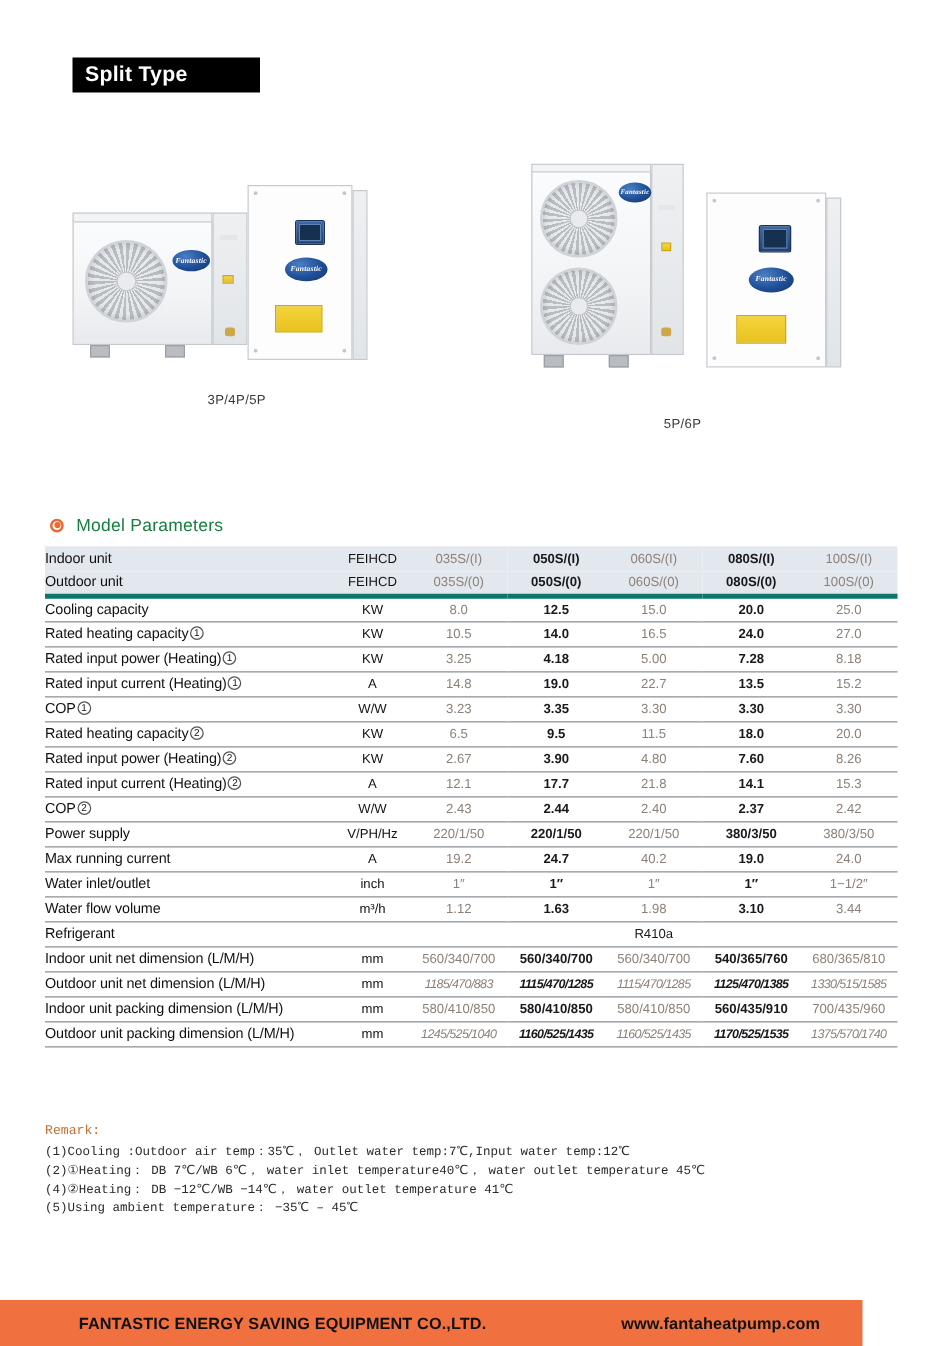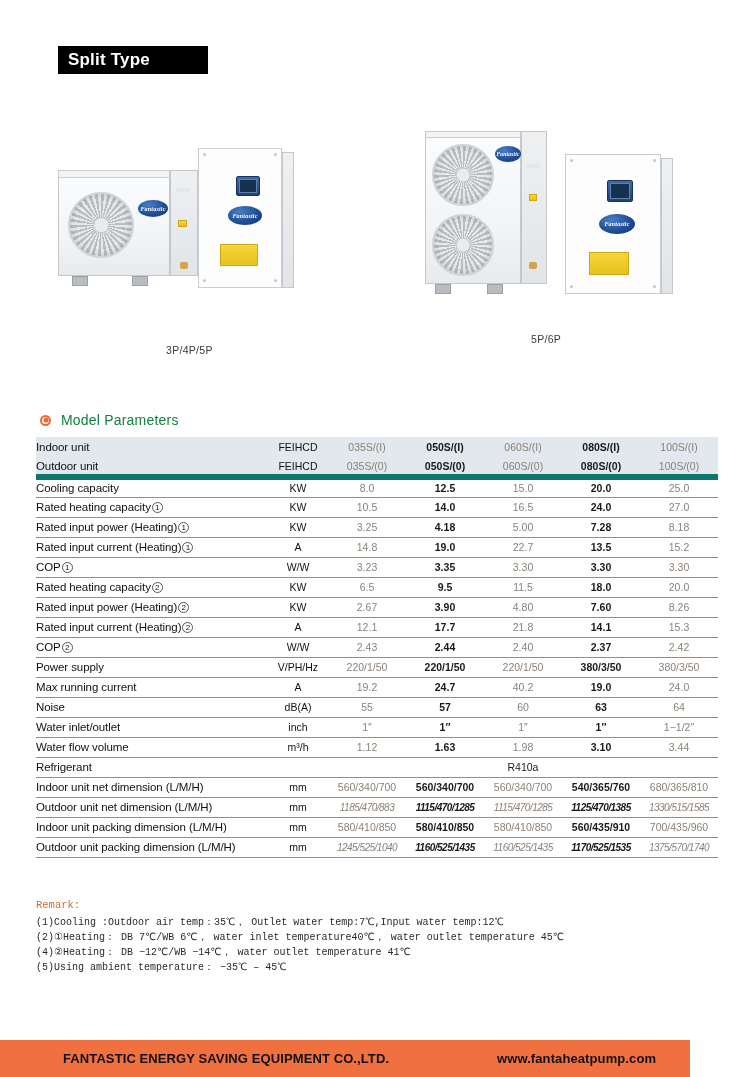--- a/index.html
+++ b/index.html
@@ -34,21 +34,21 @@
   .photo-group { position: absolute; }
   .pg-left  { left: 58px;  top: 20px; }
   .pg-right { left: 425px; top: 8px; }
 
   .caption {
     position: absolute;
     font-size: 10.5px;
     color: #3a3a3a;
     letter-spacing: .3px;
   }
-  .cap-left  { left: 166px; top: 344px; }
+  .cap-left  { left: 166px; top: 314px; }
   .cap-right { left: 531px; top: 333px; }
 
   
   .unit { position: absolute; background: #fdfdfd; border: 1px solid #c9ccd0; }
   .unit-top { position: absolute; background: #f2f4f6; border: 1px solid #c9ccd0; }
 
   .odu-face {
     position: absolute;
     background: linear-gradient(180deg,#fbfcfd 0%, #f2f4f6 60%, #e8eaed 100%);
     border: 1px solid #c4c8cc;
@@ -161,21 +161,21 @@
     font-size: 11px;
   }
   table.spec td {
     padding: 0;
     height: 20px;
     vertical-align: middle;
     border-bottom: 1px solid #8c8f93;
     white-space: nowrap;
   }
   tr.headrow td { border-bottom: none; background: #e3e8ee; }
-  tr.headrow.last td { border-bottom: 6px solid #0f766e; }
+  tr.headrow.last td { border-bottom: 4px solid #0f766e; }
 
   td.label {
     text-align: left;
     padding-left: 24px;
     font-size: 11.5px;
     color: #111;
     letter-spacing: -.1px;
   }
   td.unit-col {
     text-align: center;
@@ -428,29 +428,20 @@
         <tr>
           <td class="label">Max running current</td>
           <td class="unit-col">A</td>
           <td class="v mute">19.2</td>
           <td class="v dark">24.7</td>
           <td class="v mute">40.2</td>
           <td class="v dark">19.0</td>
           <td class="v mute">24.0</td>
         </tr>
         <tr>
-          <td class="label">Noise</td>
-          <td class="unit-col">dB(A)</td>
-          <td class="v mute">55</td>
-          <td class="v dark">57</td>
-          <td class="v mute">60</td>
-          <td class="v dark">63</td>
-          <td class="v mute">64</td>
-        </tr>
-        <tr>
           <td class="label">Water inlet/outlet</td>
           <td class="unit-col">inch</td>
           <td class="v mute">1″</td>
           <td class="v dark">1″</td>
           <td class="v mute">1″</td>
           <td class="v dark">1″</td>
           <td class="v mute">1−1/2″</td>
         </tr>
         <tr>
           <td class="label">Water flow volume</td>

